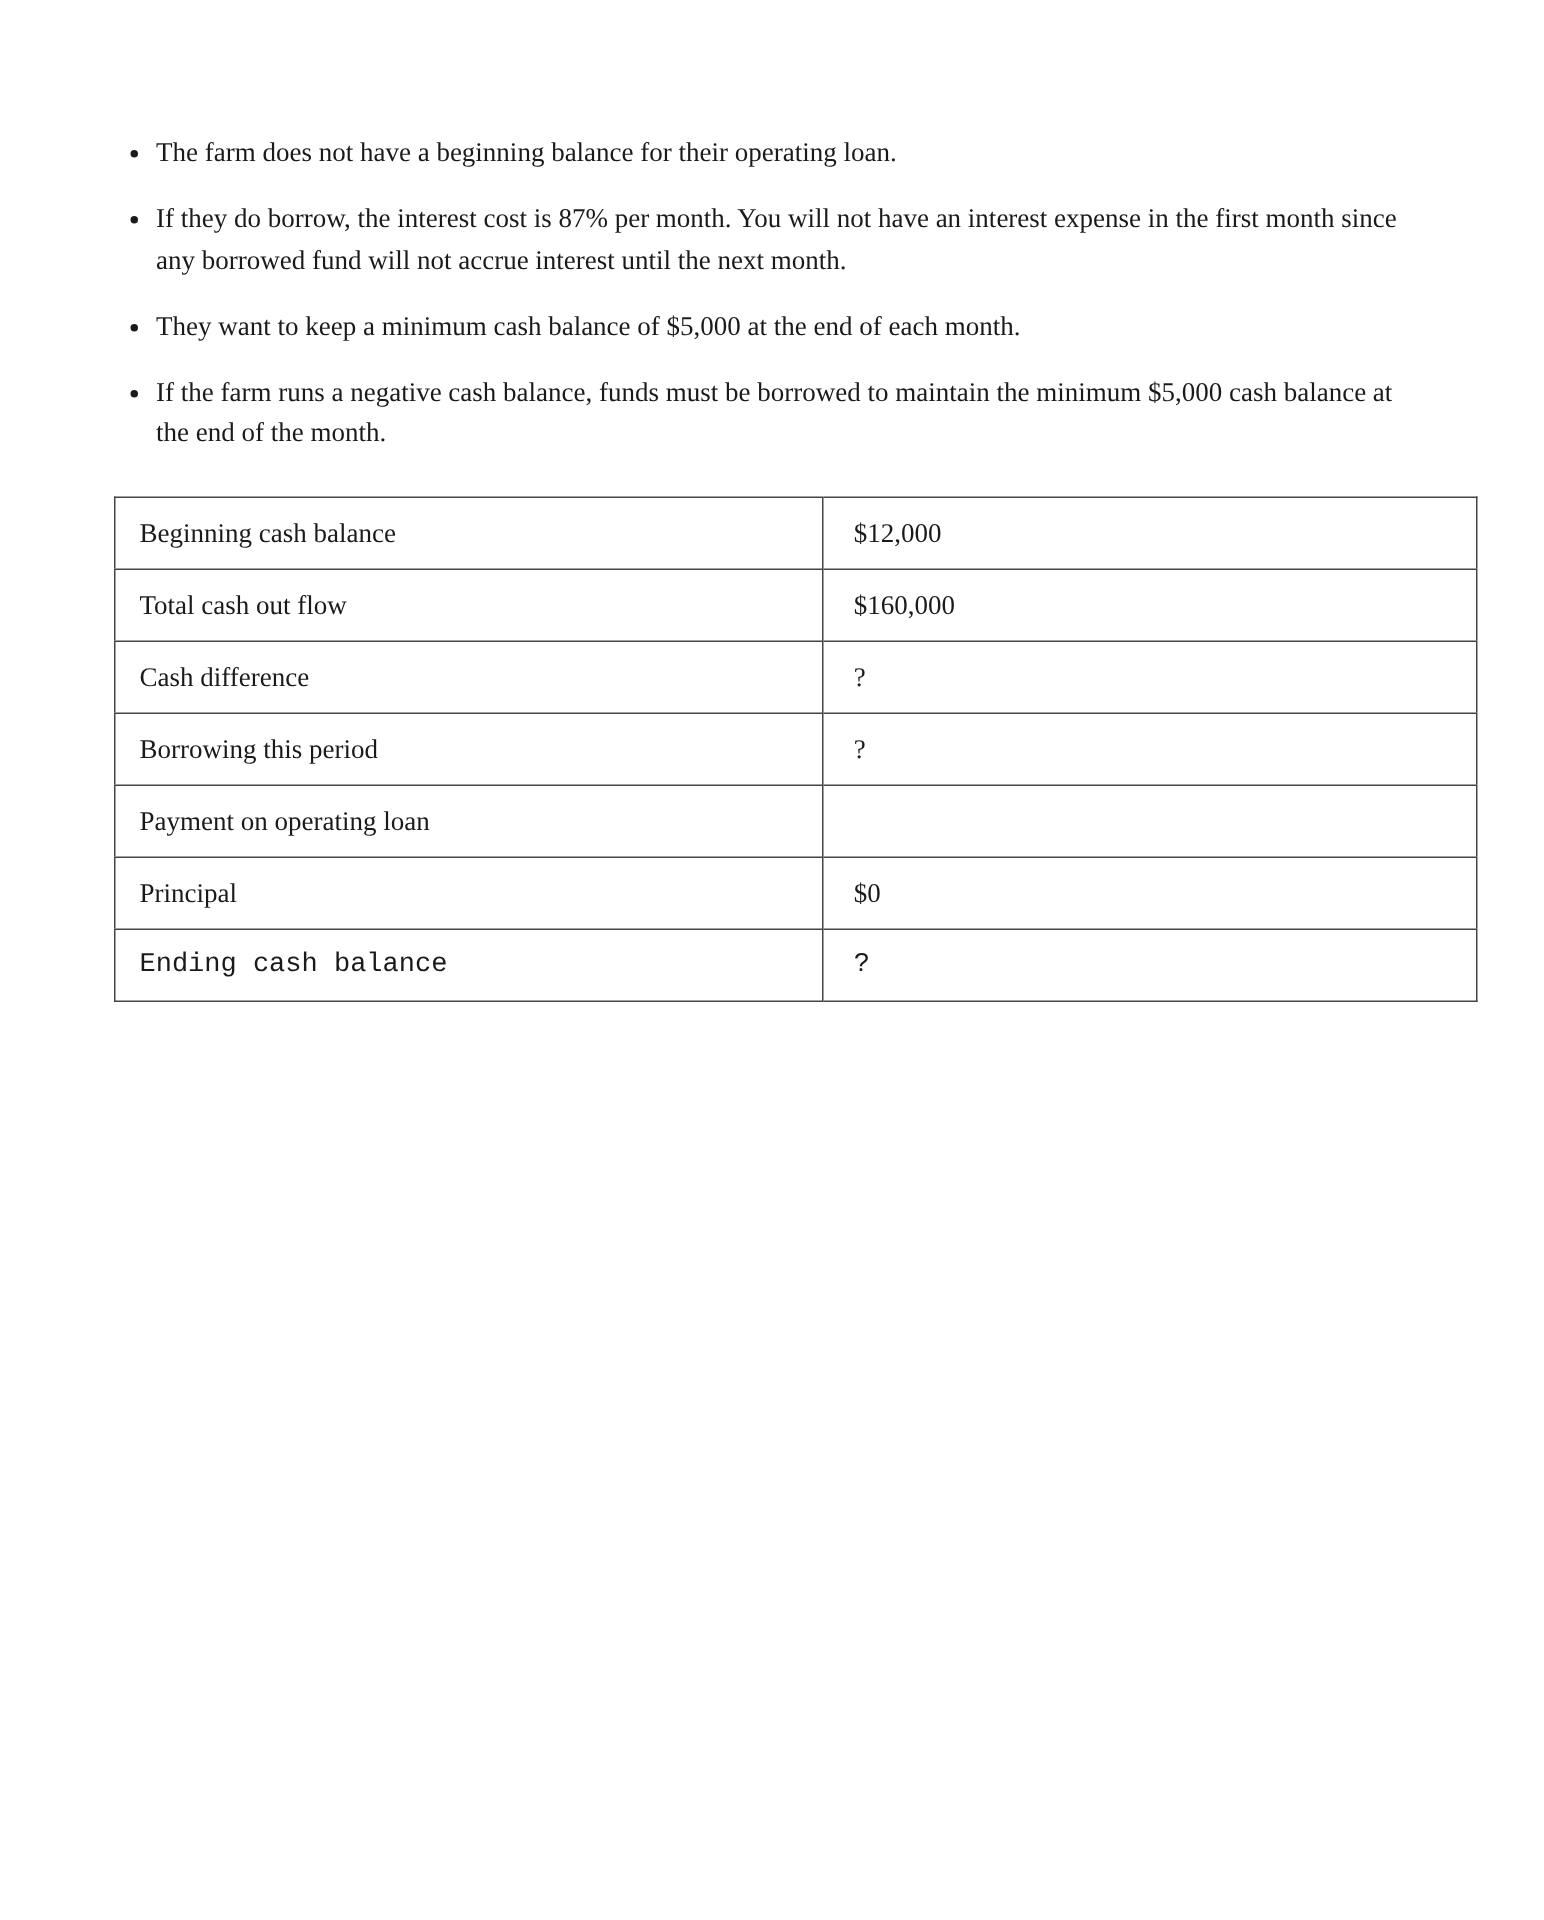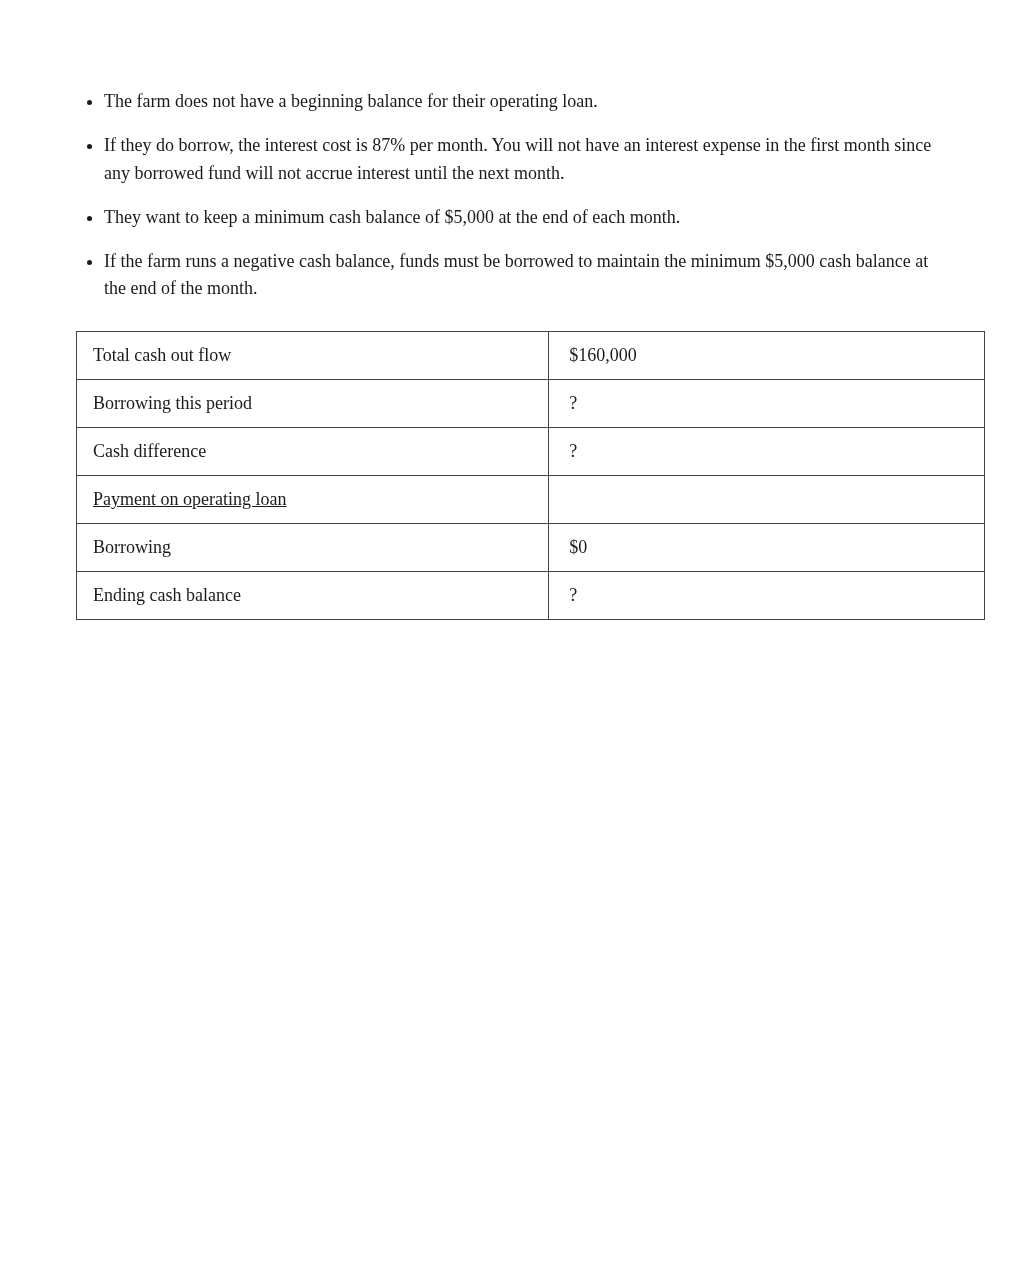--- a/index.html
+++ b/index.html
@@ -48,20 +48,21 @@
       border: 1.5px solid #444;
       margin-top: 8px;
     }
 
     .funds-table tr {
       border-bottom: 1.5px solid #444;
     }
 
     .funds-table tr:last-child {
       border-bottom: none;
+      font-family: Liberation Mono, monospace;
     }
 
     .funds-table td {
       padding: 10px 16px;
       font-size: 18px;
       vertical-align: middle;
     }
 
     .funds-table td:first-child {
       width: 52%;
@@ -82,38 +83,42 @@
   <li>The farm does not have a beginning balance for their operating loan.</li>
   <li>If they do borrow, the interest cost is 87% per month. You will not have an interest expense in the first month since any borrowed fund will not accrue interest until the next month.</li>
   <li>They want to keep a minimum cash balance of $5,000 at the end of each month.</li>
   <li>If the farm runs a negative cash balance, funds must be borrowed to maintain the minimum $5,000 cash balance at the end of the month.</li>
 </ul>
 
 <p class="section-title"></p>
 
 <table class="funds-table">
   <tbody id="table-body">
+  <tr>
+        <td>Beginning cash balance</td>
+        <td>$12,000</td>
+      </tr>
       <tr>
         <td>Total cash out flow</td>
         <td>$160,000</td>
+      </tr>
+      <tr>
+        <td>Cash difference</td>
+        <td>?</td>
       </tr>
       <tr>
         <td>Borrowing this period</td>
         <td>?</td>
       </tr>
       <tr>
-        <td>Cash difference</td>
-        <td>?</td>
-      </tr>
-      <tr>
-        <td style="font-weight: normal; text-decoration: underline;">Payment on operating loan</td>
+        <td style="font-weight: normal;">Payment on operating loan</td>
         <td></td>
       </tr>
       <tr>
-        <td>Borrowing</td>
+        <td>Principal</td>
         <td>$0</td>
       </tr>
       <tr>
         <td>Ending cash balance</td>
         <td>?</td>
       </tr>
     </tbody>
 </table>
 
 </body></html>

